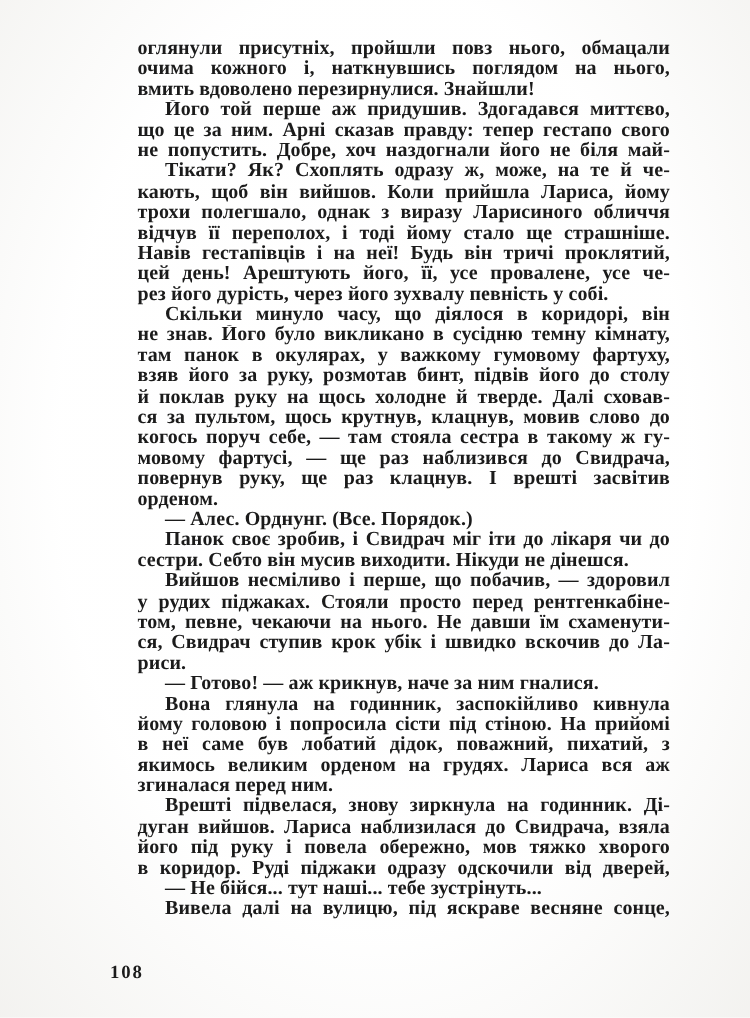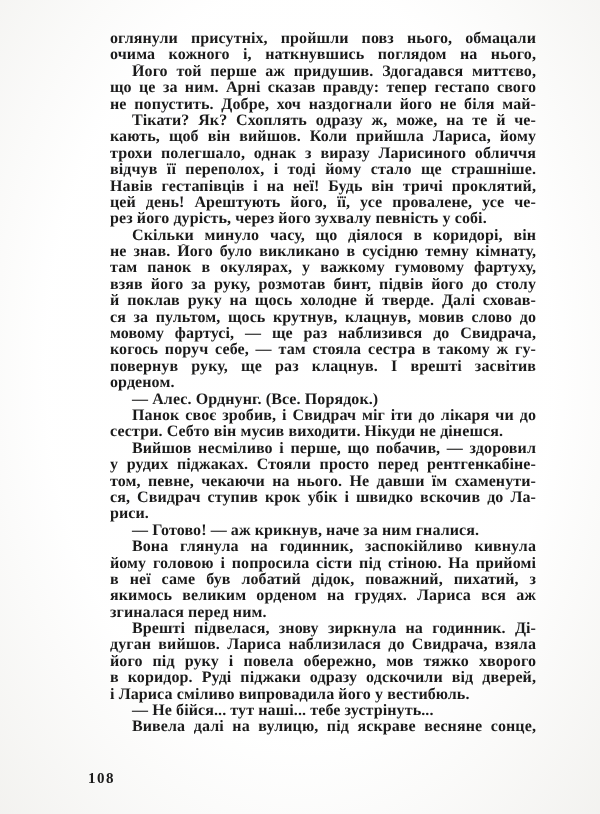--- a/index.html
+++ b/index.html
@@ -60,56 +60,56 @@
     color: #1b1b1b;
   }
 </style>
 </head>
 <body>
 
 <div class="book-page">
   <div class="text-block" id="text-block">
       <div class="line">оглянули присутніх, пройшли  повз нього, обмацали</div>
       <div class="line">очима кожного і,  наткнувшись поглядом на  нього,</div>
+      <div class="line pend">вмить вдоволено перезирнулися. Знайшли!</div>
       <div class="line indent">Його той перше аж придушив. Здогадався миттєво,</div>
       <div class="line">що це за ним. Арні сказав правду: тепер гестапо свого</div>
       <div class="line">не попустить. Добре, хоч наздогнали його не біля май-</div>
       <div class="line indent">Тікати? Як? Схоплять одразу ж, може, на те й че-</div>
       <div class="line">кають, щоб він вийшов. Коли прийшла Лариса, йому</div>
       <div class="line">трохи полегшало, однак з виразу Ларисиного обличчя</div>
       <div class="line">відчув її переполох, і тоді йому стало ще страшніше.</div>
       <div class="line">Навів гестапівців і на неї! Будь він тричі проклятий,</div>
       <div class="line">цей день! Арештують його, її, усе провалене, усе че-</div>
       <div class="line pend">рез його дурість, через його зухвалу певність у собі.</div>
       <div class="line indent">Скільки минуло часу, що діялося в коридорі, він</div>
       <div class="line">не знав. Його було викликано в сусідню темну кімнату,</div>
       <div class="line">там панок в окулярах, у важкому гумовому фартуху,</div>
       <div class="line">взяв його за руку, розмотав бинт, підвів його до столу</div>
       <div class="line">й поклав руку на щось холодне й тверде. Далі сховав-</div>
       <div class="line">ся за пультом, щось крутнув, клацнув, мовив слово до</div>
+      <div class="line">когось поруч себе, — там стояла сестра в такому ж гу-</div>
       <div class="line">мовому фартусі, — ще раз  наблизився до Свидрача,</div>
-      <div class="line">когось поруч себе, — там стояла сестра в такому ж гу-</div>
       <div class="line">повернув  руку, ще раз  клацнув. І врешті  засвітив</div>
       <div class="line pend">орденом.</div>
       <div class="line indent pend">— Алес. Орднунг. (Все. Порядок.)</div>
       <div class="line indent">Панок своє зробив, і Свидрач міг іти до лікаря чи до</div>
       <div class="line pend">сестри. Себто він мусив виходити. Нікуди не дінешся.</div>
       <div class="line indent">Вийшов несміливо і перше, що побачив, — здоровил</div>
       <div class="line">у рудих піджаках. Стояли просто перед рентгенкабіне-</div>
       <div class="line">том, певне, чекаючи на нього. Не давши їм схаменути-</div>
       <div class="line">ся, Свидрач ступив крок убік і швидко вскочив до Ла-</div>
       <div class="line pend">риси.</div>
       <div class="line indent pend">— Готово! — аж крикнув, наче за ним гналися.</div>
       <div class="line indent">Вона глянула на годинник, заспокійливо кивнула</div>
       <div class="line">йому головою і попросила сісти під стіною. На прийомі</div>
       <div class="line">в неї саме був лобатий дідок, поважний, пихатий, з</div>
       <div class="line">якимось великим орденом на грудях. Лариса вся аж</div>
       <div class="line pend">згиналася перед ним.</div>
       <div class="line indent">Врешті підвелася, знову зиркнула на годинник. Ді-</div>
       <div class="line">дуган вийшов. Лариса наблизилася до Свидрача, взяла</div>
       <div class="line">його під руку і повела обережно, мов тяжко хворого</div>
       <div class="line">в коридор. Руді піджаки одразу одскочили від дверей,</div>
-      <div class="line pend">і Лариса сміливо випровадила його у вестибюль.</div>
       <div class="line indent pend">— Не бійся... тут наші... тебе зустрінуть...</div>
       <div class="line indent">Вивела далі на вулицю, під яскраве весняне сонце,</div>
     </div>
   <div class="page-number">108</div>
 </div>
 
 </body></html>

